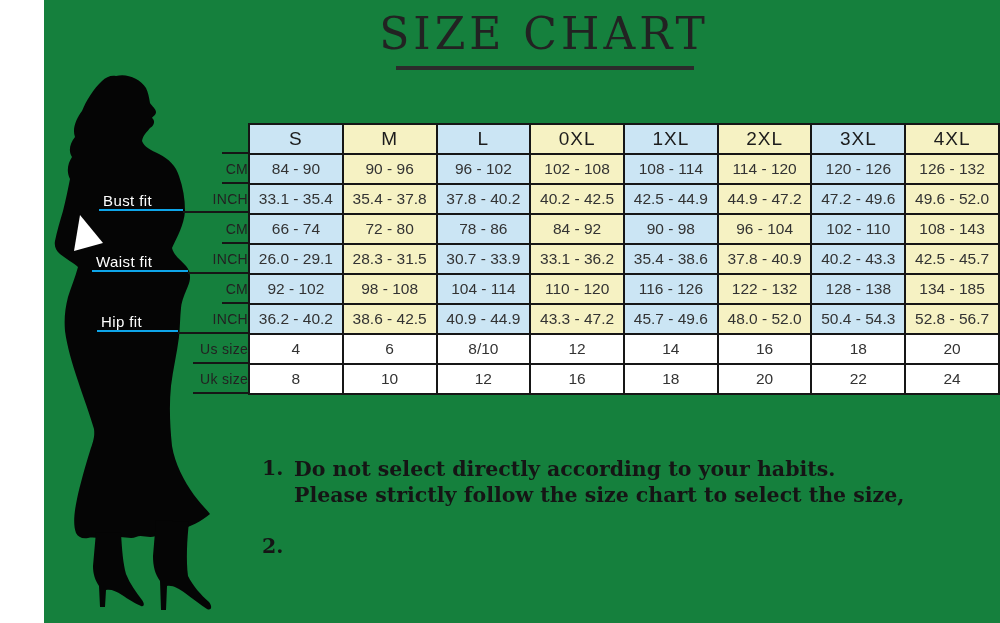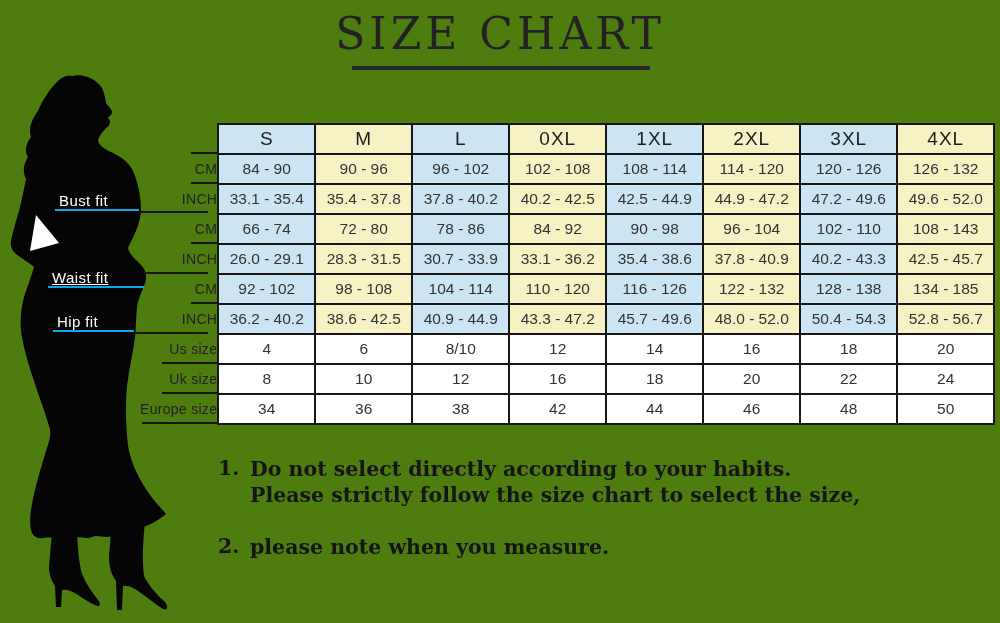--- a/index.html
+++ b/index.html
@@ -1,34 +1,34 @@
 <!DOCTYPE html>
 <html><head>
 <meta charset="utf-8">
 <style>
   * { margin:0; padding:0; box-sizing:border-box; }
   html,body { width:1000px; height:623px; }
   body { background:#ffffff; font-family:"Liberation Sans", sans-serif; position:relative; overflow:hidden; }
 
-  .page { position:absolute; inset:0; background:#4d7c0f; }
+  .page { position:absolute; inset:0; background:#15803d;margin-left:44px; }
 
   
   .title { position:absolute; top:8px; left:0; width:1000px; text-align:center;
            font-family:"DejaVu Serif", serif; font-size:44px; letter-spacing:4px;
            color:#222; font-weight:400; }
   .title-underline { position:absolute; left:352px; top:66px; width:298px; height:4px; background:#2b2b2b; }
 
   
   .silhouette { position:absolute; left:5px; top:72px; }
 
   
   .fit { position:absolute; height:21px; line-height:21px; color:#ffffff;
          font-size:15px; letter-spacing:0.4px; border-bottom:2px solid #0ea5e9; padding-left:4px; }
   .fit-bust  { left:55px; top:190px; width:84px; }
-  .fit-waist { left:48px; top:267px; width:96px;text-decoration:underline; }
+  .fit-waist { left:48px; top:251px; width:96px; }
   .fit-hip   { left:53px; top:311px; width:81px; }
   .fitline { position:absolute; height:2px; background:#161616; }
   .fitline-bust  { left:139px; top:211px; width:69px; }
   .fitline-waist { left:144px; top:272px; width:64px; }
   .fitline-hip   { left:134px; top:332px; width:74px; }
 
   
   table.size-table { position:absolute; left:140px; top:123px; border-collapse:collapse; table-layout:fixed; }
   .size-table th, .size-table td { height:30px; padding:0; font-weight:400; }
   .size-head { border:2px solid #161616; font-size:19px; font-weight:bold; color:#1c1c1c; text-align:center;
@@ -198,42 +198,30 @@
           <th class="label-cell u55">Uk size</th>
           <td class="val plain">8</td>
           <td class="val plain">10</td>
           <td class="val plain">12</td>
           <td class="val plain">16</td>
           <td class="val plain">18</td>
           <td class="val plain">20</td>
           <td class="val plain">22</td>
           <td class="val plain">24</td>
         </tr>
-        <tr>
-          <th class="label-cell u75">Europe size</th>
-          <td class="val plain">34</td>
-          <td class="val plain">36</td>
-          <td class="val plain">38</td>
-          <td class="val plain">42</td>
-          <td class="val plain">44</td>
-          <td class="val plain">46</td>
-          <td class="val plain">48</td>
-          <td class="val plain">50</td>
-        </tr>
       </tbody>
   </table>
 
   <div class="note note-1">
     <div class="note-num">1.</div>
     <div class="note-lines">
       <div>Do not select directly according to your habits.</div>
       <div>Please strictly follow the size chart to select the size,</div>
     </div>
   </div>
 
   <div class="note note-2">
     <div class="note-num">2.</div>
     <div class="note-lines">
-      <div>please note when you measure.</div>
     </div>
   </div>
 
 </div>
 
 </body></html>

